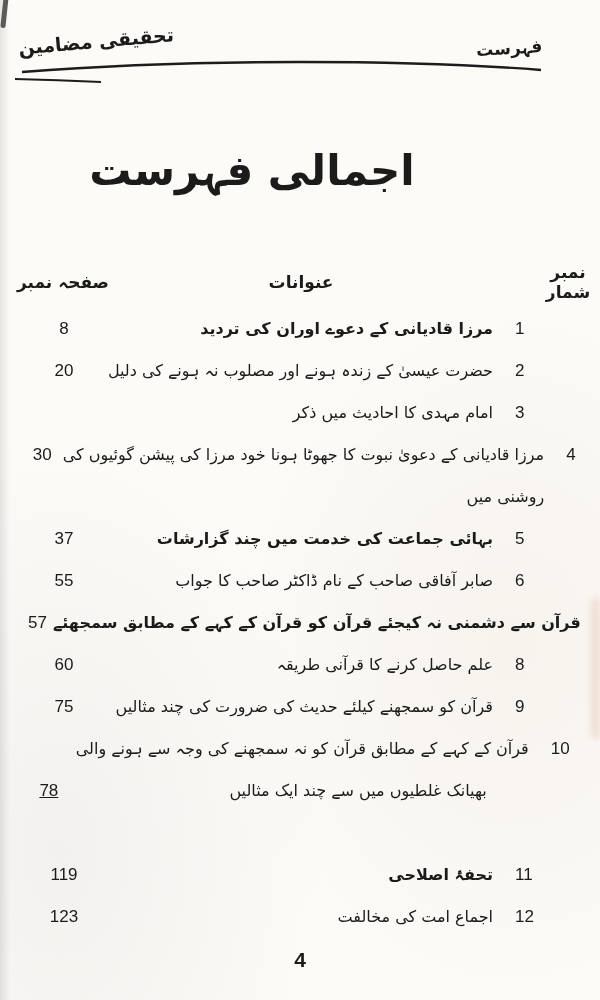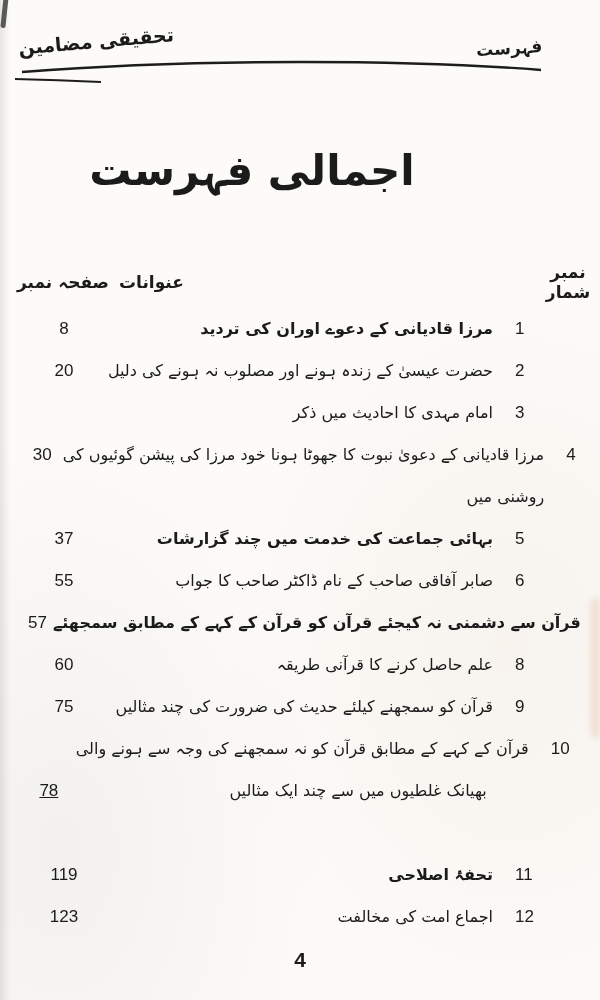--- a/index.html
+++ b/index.html
@@ -49,24 +49,24 @@
   .main-title{
     position:absolute;top:146px;left:0;width:504px;
     text-align:center;direction:rtl;
     font-size:42px;font-weight:bold;
     letter-spacing:-1px;
   }
   
   .col-header{
     position:absolute;top:262px;left:0;width:600px;height:40px;
     display:flex;align-items:center;
-    font-size:17px;font-weight:bold;gap:9px;
+    font-size:17px;font-weight:bold;
   }
   .ch-page{width:110px;text-align:center;direction:rtl;box-sizing:border-box;padding-left:16px;}
-  .ch-titles{flex:1;text-align:left;direction:rtl;}
+  .ch-titles{flex:1;text-align:center;direction:rtl;}
   .ch-serial{width:108px;text-align:center;direction:rtl;box-sizing:border-box;padding-right:8px;padding-left:52px;}
   
   .toc{
     position:absolute;top:308px;left:0;width:600px;
   }
   .row{
     display:flex;align-items:flex-start;
   }
   .pagecol{
     width:100px;box-sizing:border-box;padding-left:28px;

